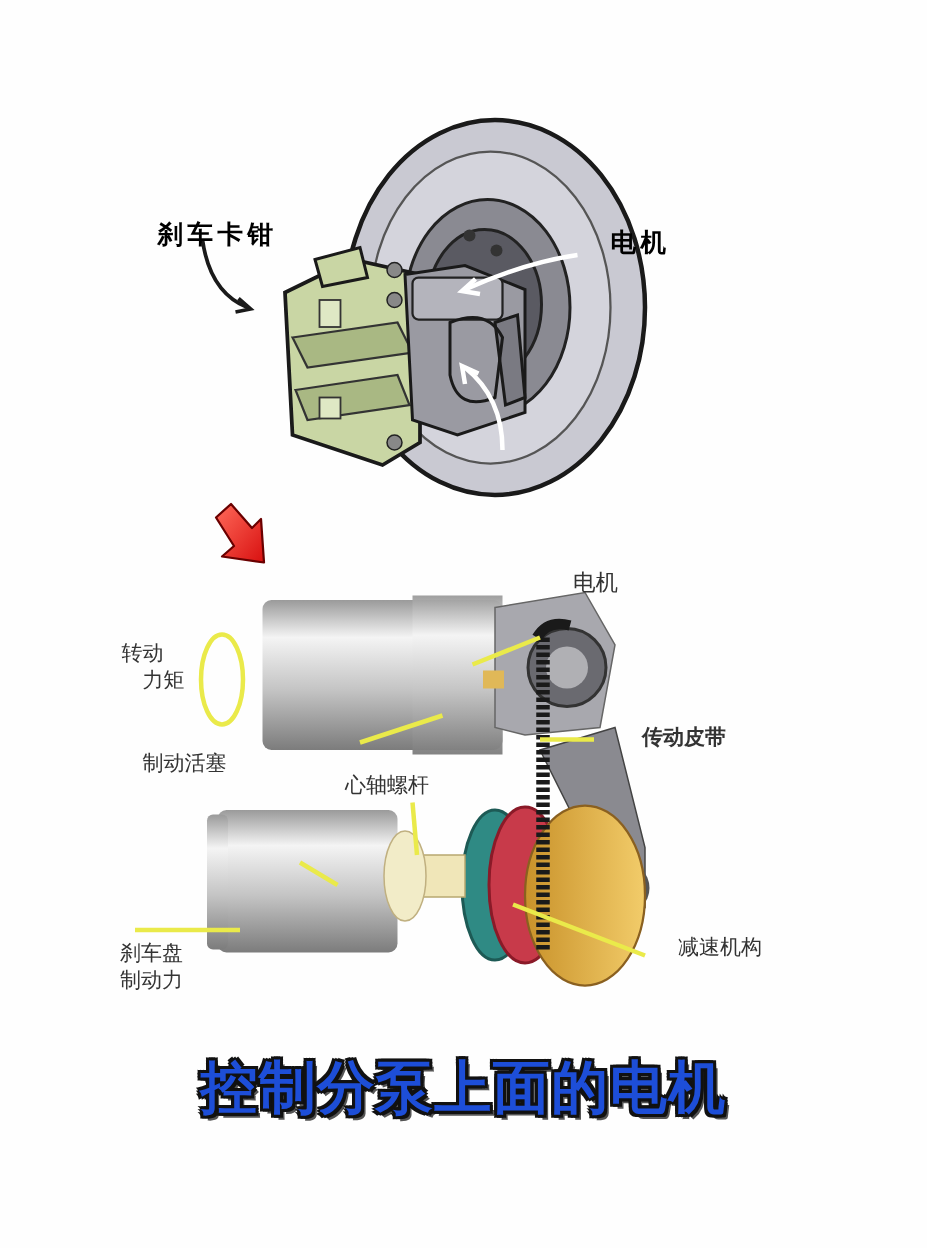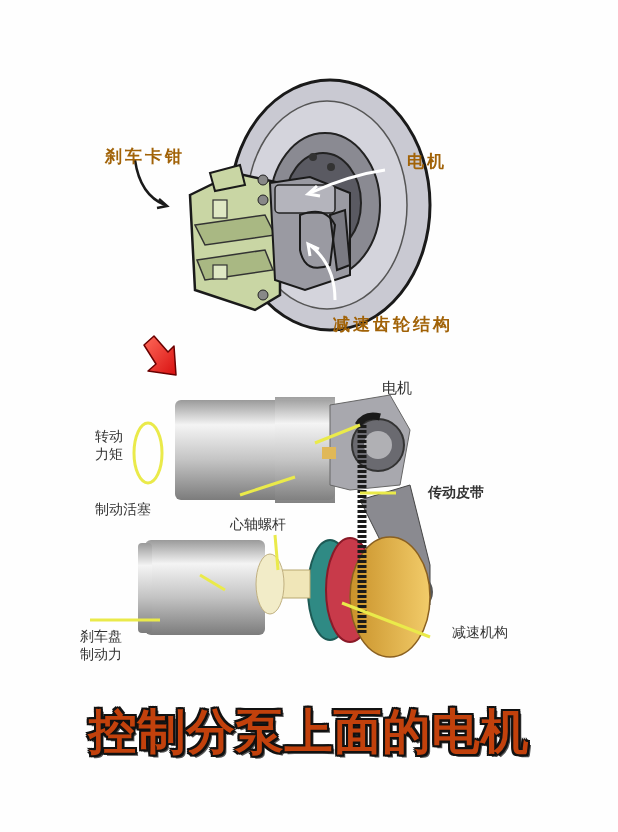--- a/index.html
+++ b/index.html
@@ -1,21 +1,21 @@
 <!DOCTYPE html>
 <html><head>
 <meta charset="utf-8">
 <style>
   html,body{margin:0;padding:0;background:#fefefe;}
   body{width:618px;height:832px;position:relative;overflow:hidden;font-family:"DejaVu Sans",sans-serif;}
   .abs{position:absolute;}
   .panel{position:absolute;}
-  .lbl-top{position:absolute;font-family:"DejaVu Sans",sans-serif;font-weight:bold;font-size:17px;color:#a16207;letter-spacing:3px;white-space:nowrap;}
+  .lbl-top{position:absolute;font-family:"DejaVu Sans",sans-serif;font-weight:bold;font-size:17px;color:#000000;letter-spacing:3px;white-space:nowrap;}
   .lbl-bot{position:absolute;font-family:"DejaVu Sans",sans-serif;font-size:14px;color:#333;white-space:nowrap;line-height:18px;}
-  .caption{position:absolute;left:0;top:700px;width:618px;text-align:center;font-family:"DejaVu Sans",sans-serif;font-weight:bold;font-size:48px;color:#c2410c;letter-spacing:1px;
+  .caption{position:absolute;left:0;top:700px;width:618px;text-align:center;font-family:"DejaVu Sans",sans-serif;font-weight:bold;font-size:38px;color:#1d4ed8;letter-spacing:1px;
     text-shadow:
       -2px -2px 0 #111, 2px -2px 0 #111, -2px 2px 0 #111, 2px 2px 0 #111,
       0 -2px 0 #111, 0 2px 0 #111, -2px 0 0 #111, 2px 0 0 #111, 3px 3px 0 #555;}
 </style>
 </head>
 <body>
 
 <div class="panel" style="left:95px;top:65px;width:420px;height:270px;">
   <svg width="420" height="270" viewBox="0 0 420 270">
 
@@ -46,21 +46,20 @@
 
     <path d="M40 95 Q45 130 70 140" fill="none" stroke="#1a1a1a" stroke-width="2.5"></path>
     <path d="M64 134 L72 141 L62 143" fill="none" stroke="#1a1a1a" stroke-width="2.5"></path>
     <path d="M290 105 Q255 110 215 128" fill="none" stroke="#ffffff" stroke-width="3"></path>
     <path d="M222 121 L213 129 L225 131" fill="none" stroke="#ffffff" stroke-width="3"></path>
     <path d="M240 235 Q240 200 215 180" fill="none" stroke="#ffffff" stroke-width="3"></path>
     <path d="M215 191 L213 179 L224 184" fill="none" stroke="#ffffff" stroke-width="3"></path>
   </svg>
   <span class="lbl-top" style="left:10px;top:80px;">刹车卡钳</span>
   <span class="lbl-top" style="left:312px;top:85px;">电机</span>
-  <span class="lbl-top" style="left:238px;top:248px;">减速齿轮结构</span>
 </div>
 
 <div class="abs" style="left:138px;top:333px;width:46px;height:46px;">
   <svg width="46" height="46" viewBox="0 0 46 46">
     <defs>
       <linearGradient id="rg" x1="0" y1="0" x2="1" y2="1">
         <stop offset="0" stop-color="#ff6a5a"></stop>
         <stop offset="1" stop-color="#d81010"></stop>
       </linearGradient>
     </defs>
@@ -114,21 +113,21 @@
       <path d="M336 128 L300 128"></path>
       <path d="M100 255 L30 255"></path>
       <path d="M180 130 L235 112"></path>
       <path d="M370 272 L282 238"></path>
       <path d="M140 210 L165 225"></path>
       <path d="M215 170 L218 205"></path>
       <ellipse cx="88" cy="88" rx="14" ry="30"></ellipse>
     </g>
   </svg>
   <span class="lbl-bot" style="left:322px;top:14px;font-size:15px;">电机</span>
-  <span class="lbl-bot" style="left:35px;top:62px;">转动</span>
+  <span class="lbl-bot" style="left:21px;top:62px;">转动</span>
   <span class="lbl-bot" style="left:35px;top:80px;">力矩</span>
   <span class="lbl-bot" style="left:368px;top:118px;font-weight:bold;">传动皮带</span>
   <span class="lbl-bot" style="left:35px;top:135px;">制动活塞</span>
   <span class="lbl-bot" style="left:170px;top:150px;">心轴螺杆</span>
   <span class="lbl-bot" style="left:20px;top:262px;text-align:center;">刹车盘</span>
   <span class="lbl-bot" style="left:20px;top:280px;">制动力</span>
   <span class="lbl-bot" style="left:392px;top:258px;">减速机构</span>
 </div>
 
 <div class="caption">控制分泵上面的电机</div>

